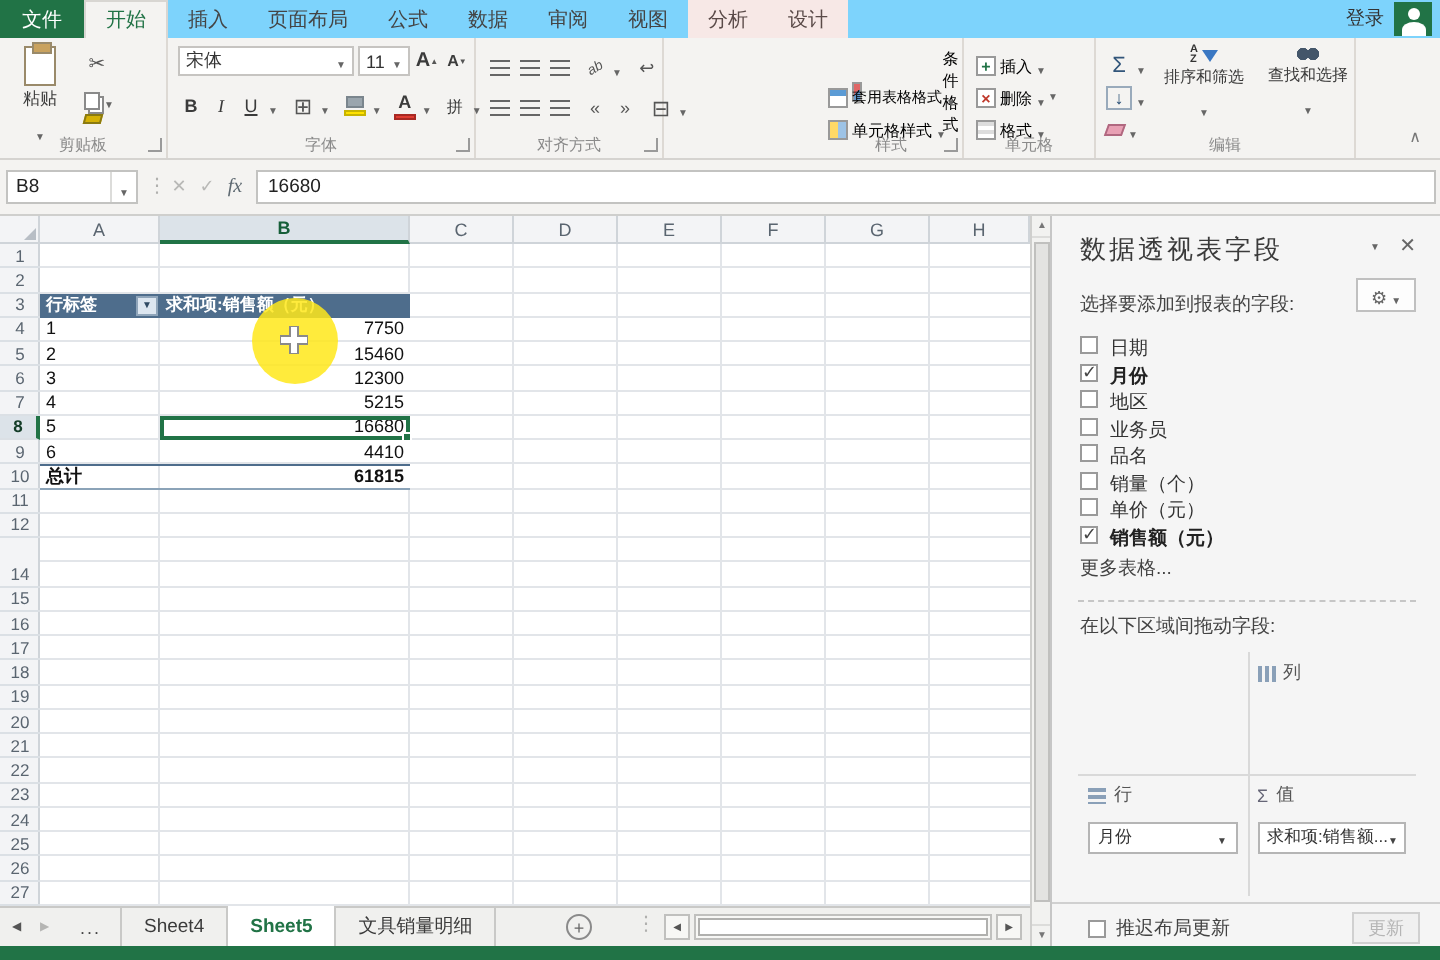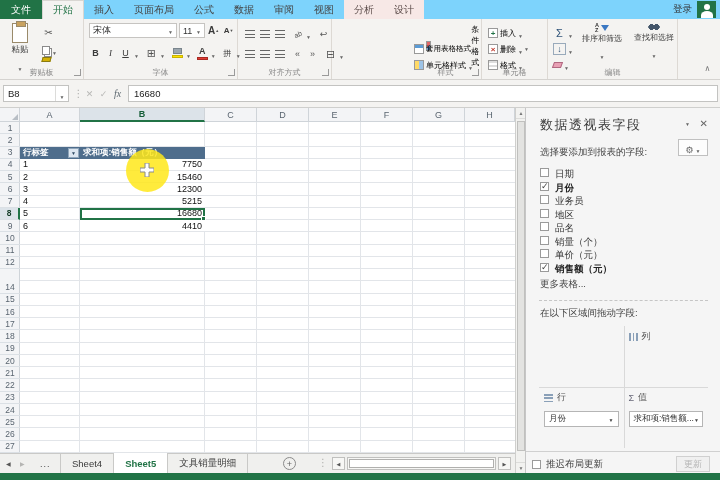--- a/index.html
+++ b/index.html
@@ -150,21 +150,21 @@
   .quad{position:absolute;width:50%;height:50%;padding:4px 5px;}
   .q-tl{left:0;top:0;} .q-tr{left:50%;top:0;} .q-bl{left:0;top:50%;} .q-br{left:50%;top:50%;}
   .qhead{display:flex;align-items:center;gap:4px;font-size:9px;color:#555;}
   .ic-funnel{width:0;height:0;border-left:4px solid transparent;border-right:4px solid transparent;border-top:5px solid #7a8ba0;}
   .ic-cols{width:9px;height:8px;background:repeating-linear-gradient(to right,#8aa0b8 0 2px,transparent 2px 3.5px);}
   .ic-rows{width:9px;height:8px;background:repeating-linear-gradient(to bottom,#8aa0b8 0 2px,transparent 2px 3.5px);}
   .c-sigma::before{content:"Σ";font-size:9px;color:#667;}
   .chip{margin-top:7px;height:16px;background:#fff;border:1px solid #b5b5b5;display:flex;align-items:center;justify-content:space-between;padding:0 4px;font-size:8.5px;color:#333;white-space:nowrap;overflow:hidden;}
   .chip .cr::before{font-size:5px;color:#444;}
   #pane-div2{position:absolute;left:0;right:0;top:343px;border-top:1px solid #d0d0d0;}
-  #deferrow{position:absolute;left:6px;top:350px;display:flex;align-items:center;}
+  #deferrow{position:absolute;left:18px;top:350px;display:flex;align-items:center;}
   #deferlabel{font-size:9.5px;color:#444;}
   #updatebtn{position:absolute;right:10px;top:348px;width:34px;height:16px;background:#f0f0f0;border:1px solid #d0d0d0;color:#b5b5b5;font-size:9px;display:flex;align-items:center;justify-content:center;}
 </style>
 </head>
 <body>
 
 <div id="tabbar">
   <div id="filetab">文件</div>
   <div id="tabs-list">
       <div class="tab active">开始</div>
@@ -431,20 +431,24 @@
           </div>
           <div class="pvt-row">
             <span class="lbl">5</span>
             <span class="val">16680</span>
           </div>
           <div class="pvt-row">
             <span class="lbl">6</span>
             <span class="val">4410</span>
           </div>
         </div>
+      <div class="pvt-row" id="pvt-total">
+        <span class="lbl">总计</span>
+        <span class="val">61815</span>
+      </div>
     </div>
     <div id="hl-circle"></div>
     <div id="sel">
         <span id="sel-handle"></span>
       </div>
     <div id="cursor">
       <svg width="14" height="14">
           <path d="M5 0h4v5h5v4h-5v5H5V9H0V5h5z" fill="#ffffff" stroke="#8a8a8a" stroke-width="1"></path>
         </svg>
     </div>
@@ -524,25 +528,25 @@
       <div class="frow">
         <span class="fcb"></span>
         <span class="flab">日期</span>
       </div>
       <div class="frow">
         <span class="fcb on"></span>
         <span class="flab on">月份</span>
       </div>
       <div class="frow">
         <span class="fcb"></span>
+        <span class="flab">地区</span>
+      </div>
+      <div class="frow">
+        <span class="fcb"></span>
         <span class="flab">业务员</span>
-      </div>
-      <div class="frow">
-        <span class="fcb"></span>
-        <span class="flab">地区</span>
       </div>
       <div class="frow">
         <span class="fcb"></span>
         <span class="flab">品名</span>
       </div>
       <div class="frow">
         <span class="fcb"></span>
         <span class="flab">销量（个）</span>
       </div>
       <div class="frow">

